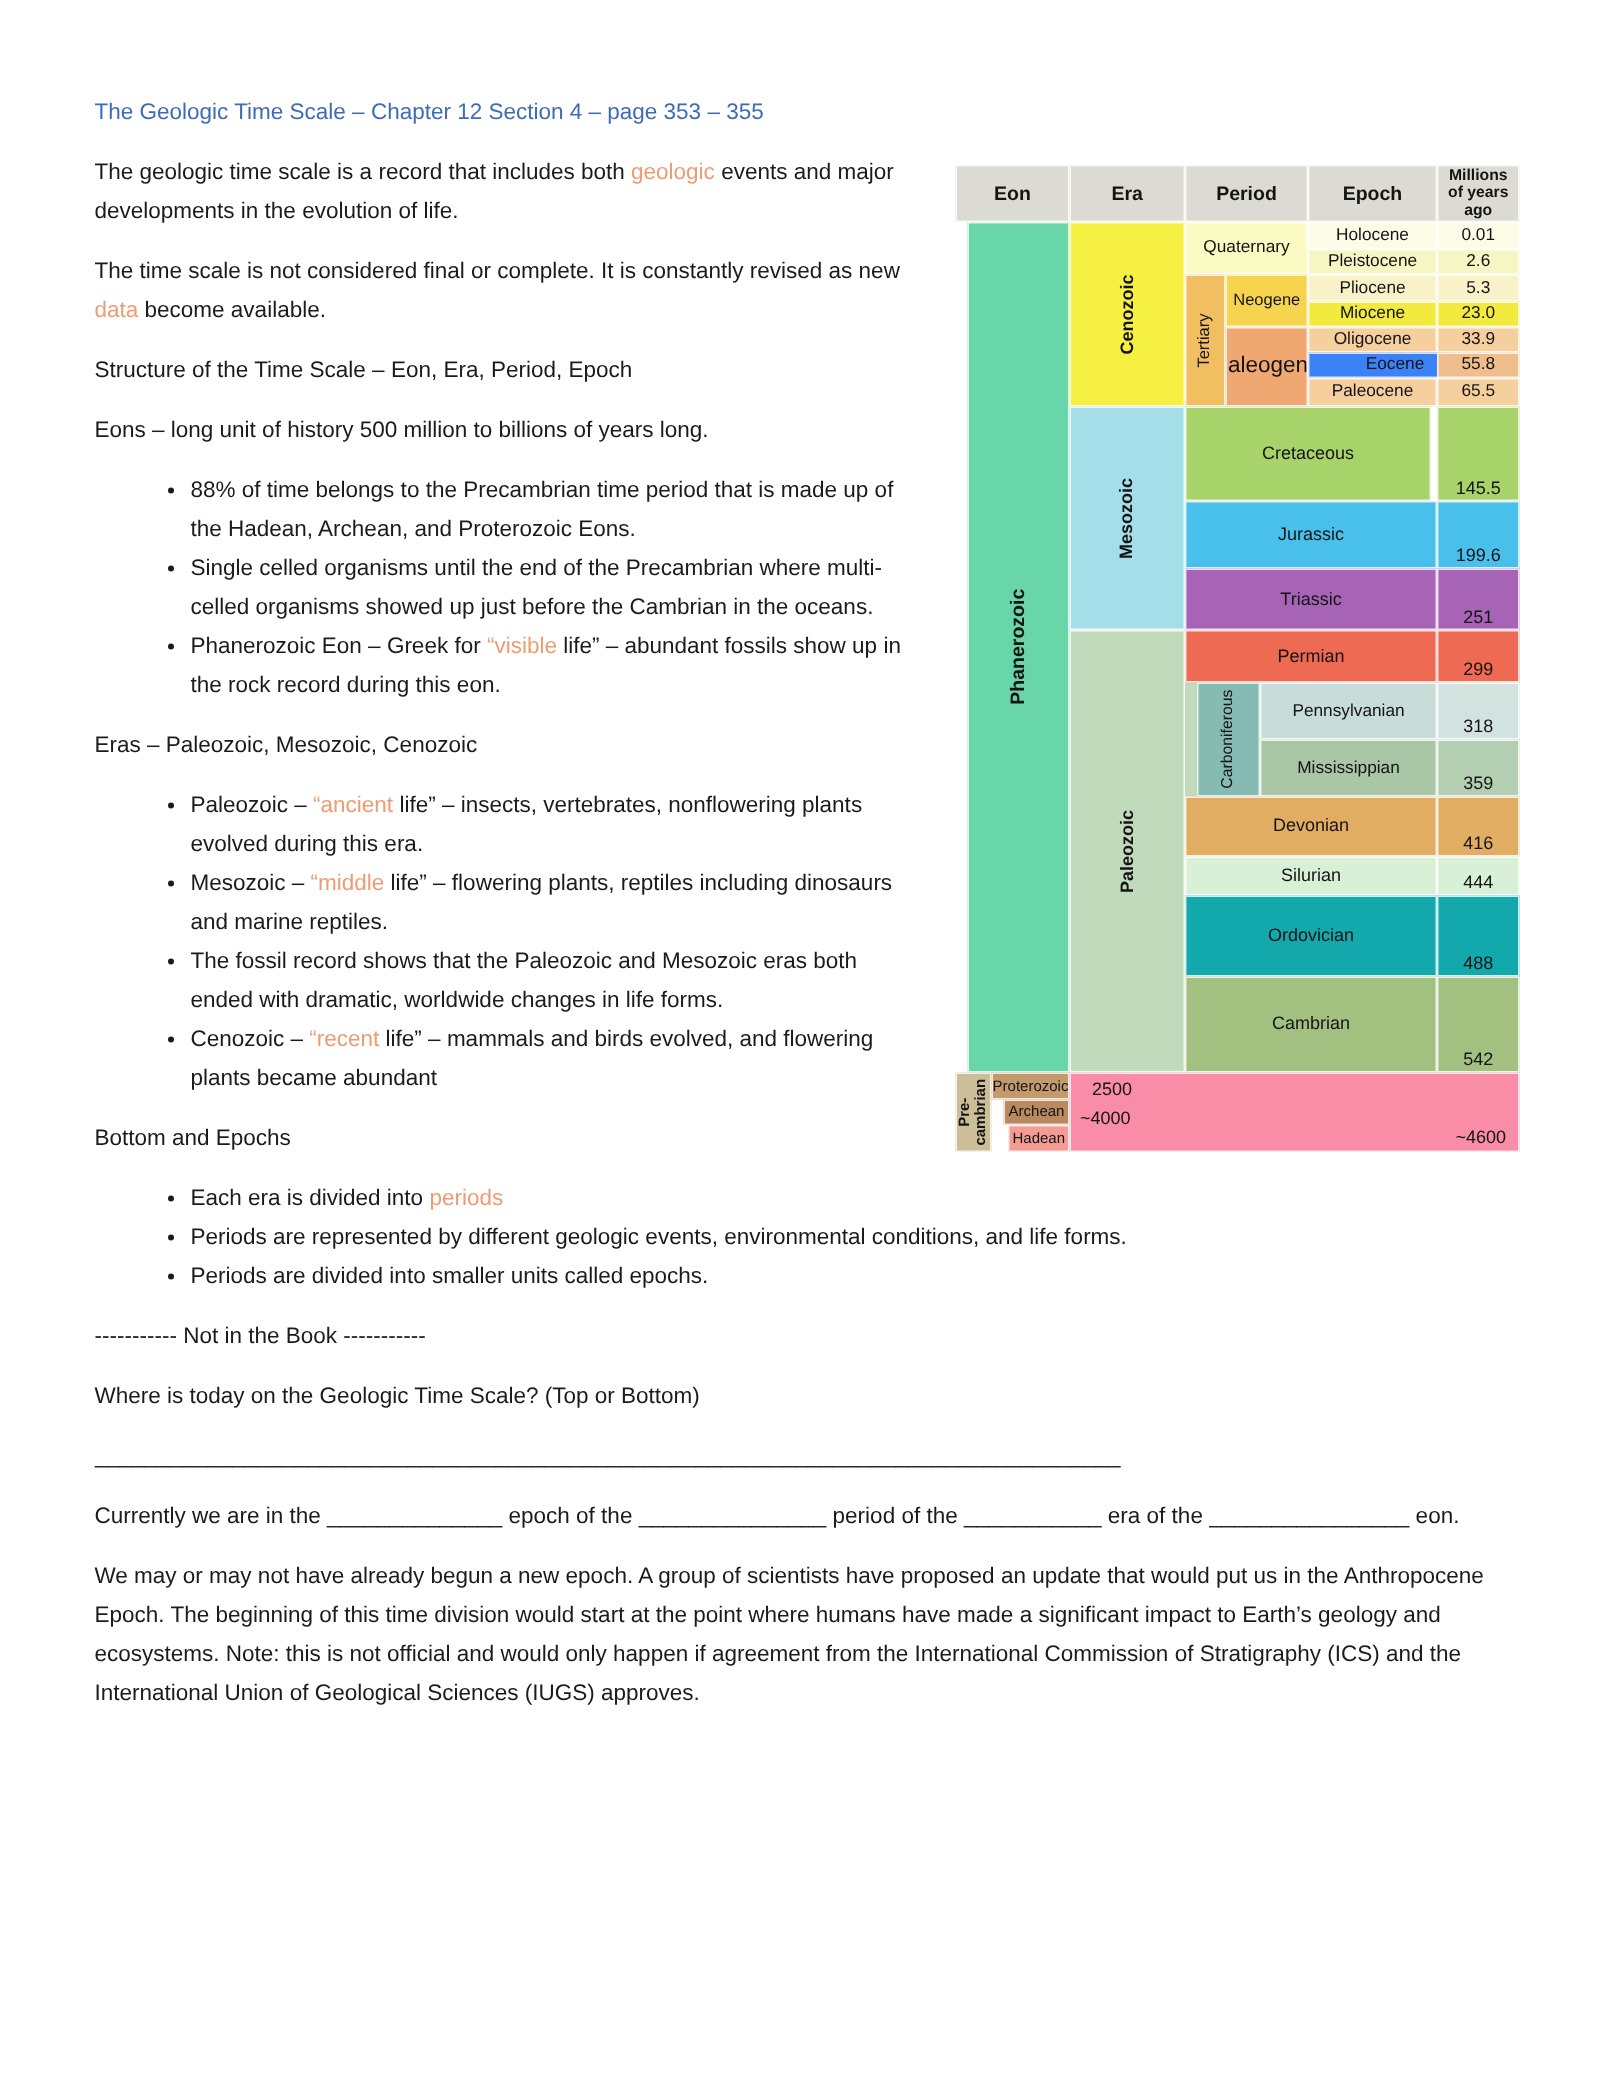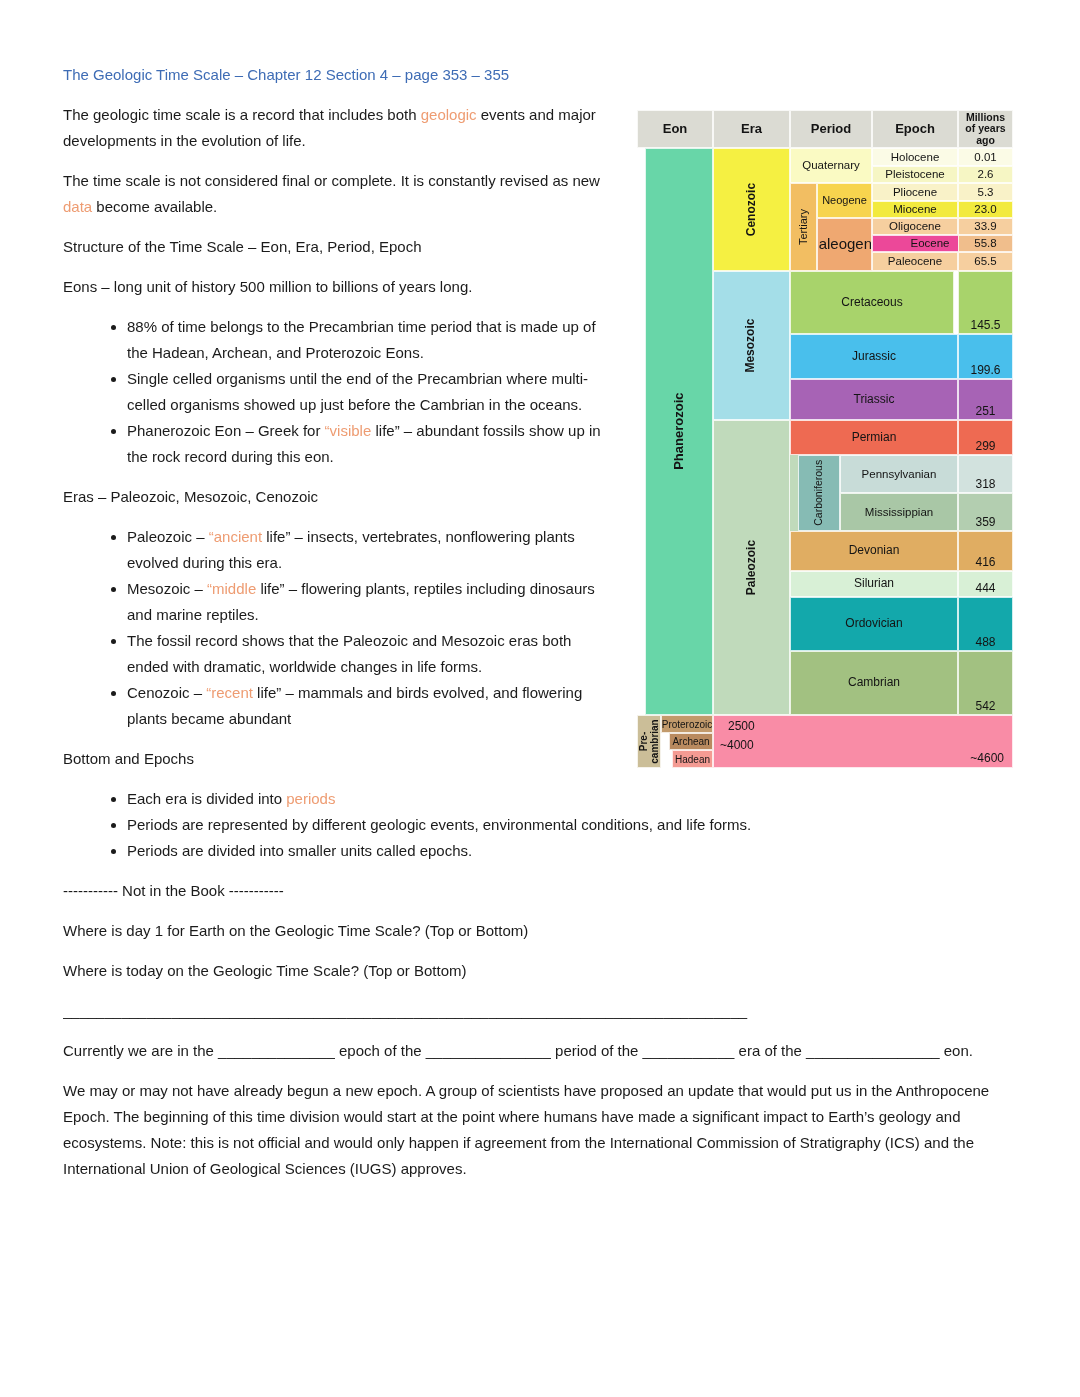--- a/index.html
+++ b/index.html
@@ -57,21 +57,21 @@
   .holo-l{left:235px;top:38px;width:86px;height:18px;background:#fbfbe6;}
   .holo-a{left:321px;top:38px;width:55px;height:18px;background:#fbfbe6;}
   .plei-l{left:235px;top:56px;width:86px;height:17px;background:#f6f6c4;}
   .plei-a{left:321px;top:56px;width:55px;height:17px;background:#f6f6c4;}
   .plio-l{left:235px;top:73px;width:86px;height:18px;background:#f9f2c8;}
   .plio-a{left:321px;top:73px;width:55px;height:18px;background:#f9f2c8;}
   .mio-l{left:235px;top:91px;width:86px;height:17px;background:#f2ea3e;}
   .mio-a{left:321px;top:91px;width:55px;height:17px;background:#f2ea3e;}
   .olig-l{left:235px;top:108px;width:86px;height:17px;background:#f6cf9f;}
   .olig-a{left:321px;top:108px;width:55px;height:17px;background:#f6cf9f;}
-  .eoc-l{left:235px;top:125px;width:98px;height:17px;background:#ec4899;padding-left:18px;}
+  .eoc-l{left:235px;top:125px;width:98px;height:17px;background:#3b82f6;padding-left:18px;}
   .eoc-a{left:321px;top:125px;width:55px;height:17px;background:#f0be8c;}
   .pale-l{left:235px;top:142px;width:86px;height:19px;background:#f6cf9f;}
   .pale-a{left:321px;top:142px;width:55px;height:19px;background:#f6cf9f;}
   
   .cret{left:153px;top:161px;width:164px;height:63px;background:#a8d36b;}
   .cret-a{left:321px;top:161px;width:55px;height:63px;background:#a8d36b;}
   .jur{left:153px;top:224px;width:168px;height:45px;background:#49bfec;}
   .jur-a{left:321px;top:224px;width:55px;height:45px;background:#49bfec;}
   .tri{left:153px;top:269px;width:168px;height:41px;background:#a763b5;}
   .tri-a{left:321px;top:269px;width:55px;height:41px;background:#a763b5;}
@@ -210,21 +210,20 @@
   <p>Bottom and Epochs</p>
 
   <ul>
     <li><span>Each era is divided into </span><span class="hl">periods</span><span></span></li>
     <li>Periods are represented by different geologic events, environmental conditions, and life forms.</li>
     <li>Periods are divided into smaller units called epochs.</li>
   </ul>
 
   <p>----------- Not in the Book -----------</p>
 
-  <p>Where is day 1 for Earth on the Geologic Time Scale? (Top or Bottom)</p>
 
   <p>Where is today on the Geologic Time Scale? (Top or Bottom)</p>
 
 
   <p class="ansline">__________________________________________________________________________________</p>
 
   <p>Currently we are in the ______________ epoch of the _______________ period of the ___________ era of the ________________ eon.</p>
 
   <p>We may or may not have already begun a new epoch.  A group of scientists have proposed an update that would put us in the Anthropocene Epoch.  The beginning of this time division would start at the point where humans have made a significant impact to Earth’s geology and ecosystems.  Note: this is not official and would only happen if agreement from the International Commission of Stratigraphy (ICS) and the International Union of Geological Sciences (IUGS) approves.</p>
 

